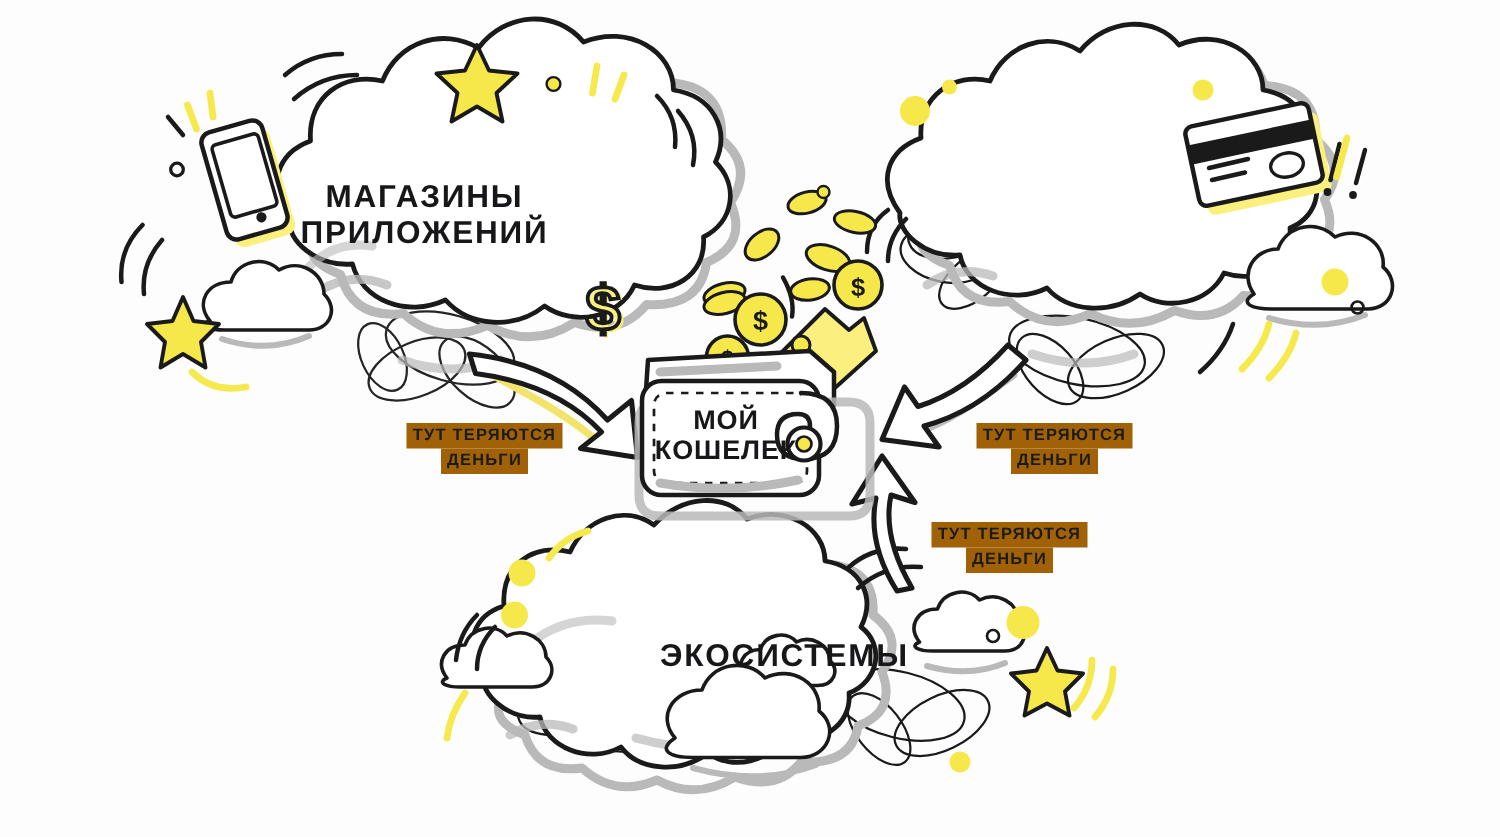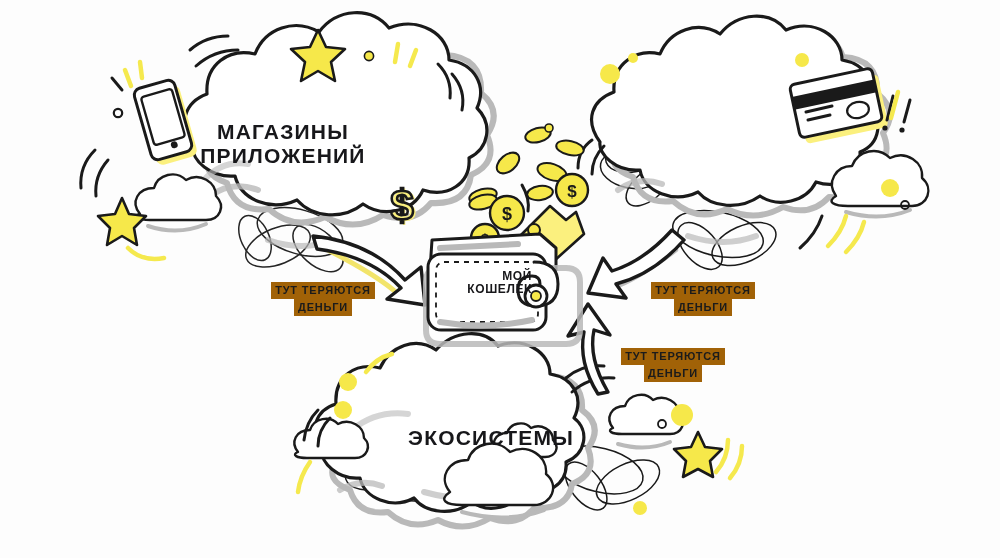--- a/index.html
+++ b/index.html
@@ -106,23 +106,22 @@
     line-height: 1.12;
     letter-spacing: 0.5px;
     white-space: pre-line;
     user-select: none;
   }
   .cloud-label {
     font-size: 21px;
     letter-spacing: 1.2px;
   }
   .wallet-label {
-    font-size: 12px;
+    font-size: 18px;
     letter-spacing: 0.6px;
-    text-align: right;
   }
   .hl-wrap {
     position: absolute;
     text-align: center;
     font-family: "Liberation Sans", sans-serif;
     font-weight: bold;
     font-size: 11px;
     letter-spacing: 0.8px;
     color: #1b1b1b;
     line-height: 1.35;
@@ -428,21 +427,21 @@
       <circle cx="536" cy="296" r="5" class="yellow-fill" stroke="#1a1a1a" stroke-width="1.8"></circle>
       <path class="cloud-shadow" stroke-width="4" d="M440,322 q46,8 92,-2"></path>
     </g>
 
   </svg>
 
   <div class="label-text cloud-label" style="left:178px; top:120px; width:210px;">МАГАЗИНЫ
 ПРИЛОЖЕНИЙ</div>
 
 
-  <div class="label-text cloud-label" style="left:376px; top:426px; width:230px;">ЭКОСИСТЕМЫ</div>
+  <div class="label-text cloud-label" style="left:408px; top:426px; width:230px;">ЭКОСИСТЕМЫ</div>
 
   <div class="label-text wallet-label" style="left:436px; top:270px; width:96px;">МОЙ
 КОШЕЛЕК</div>
 
   <div class="hl-wrap" style="left:258px; top:282px; width:130px;">
     <span>ТУТ ТЕРЯЮТСЯ</span><br>
     <span>ДЕНЬГИ</span>
   </div>
 
   <div class="hl-wrap" style="left:638px; top:282px; width:130px;">

